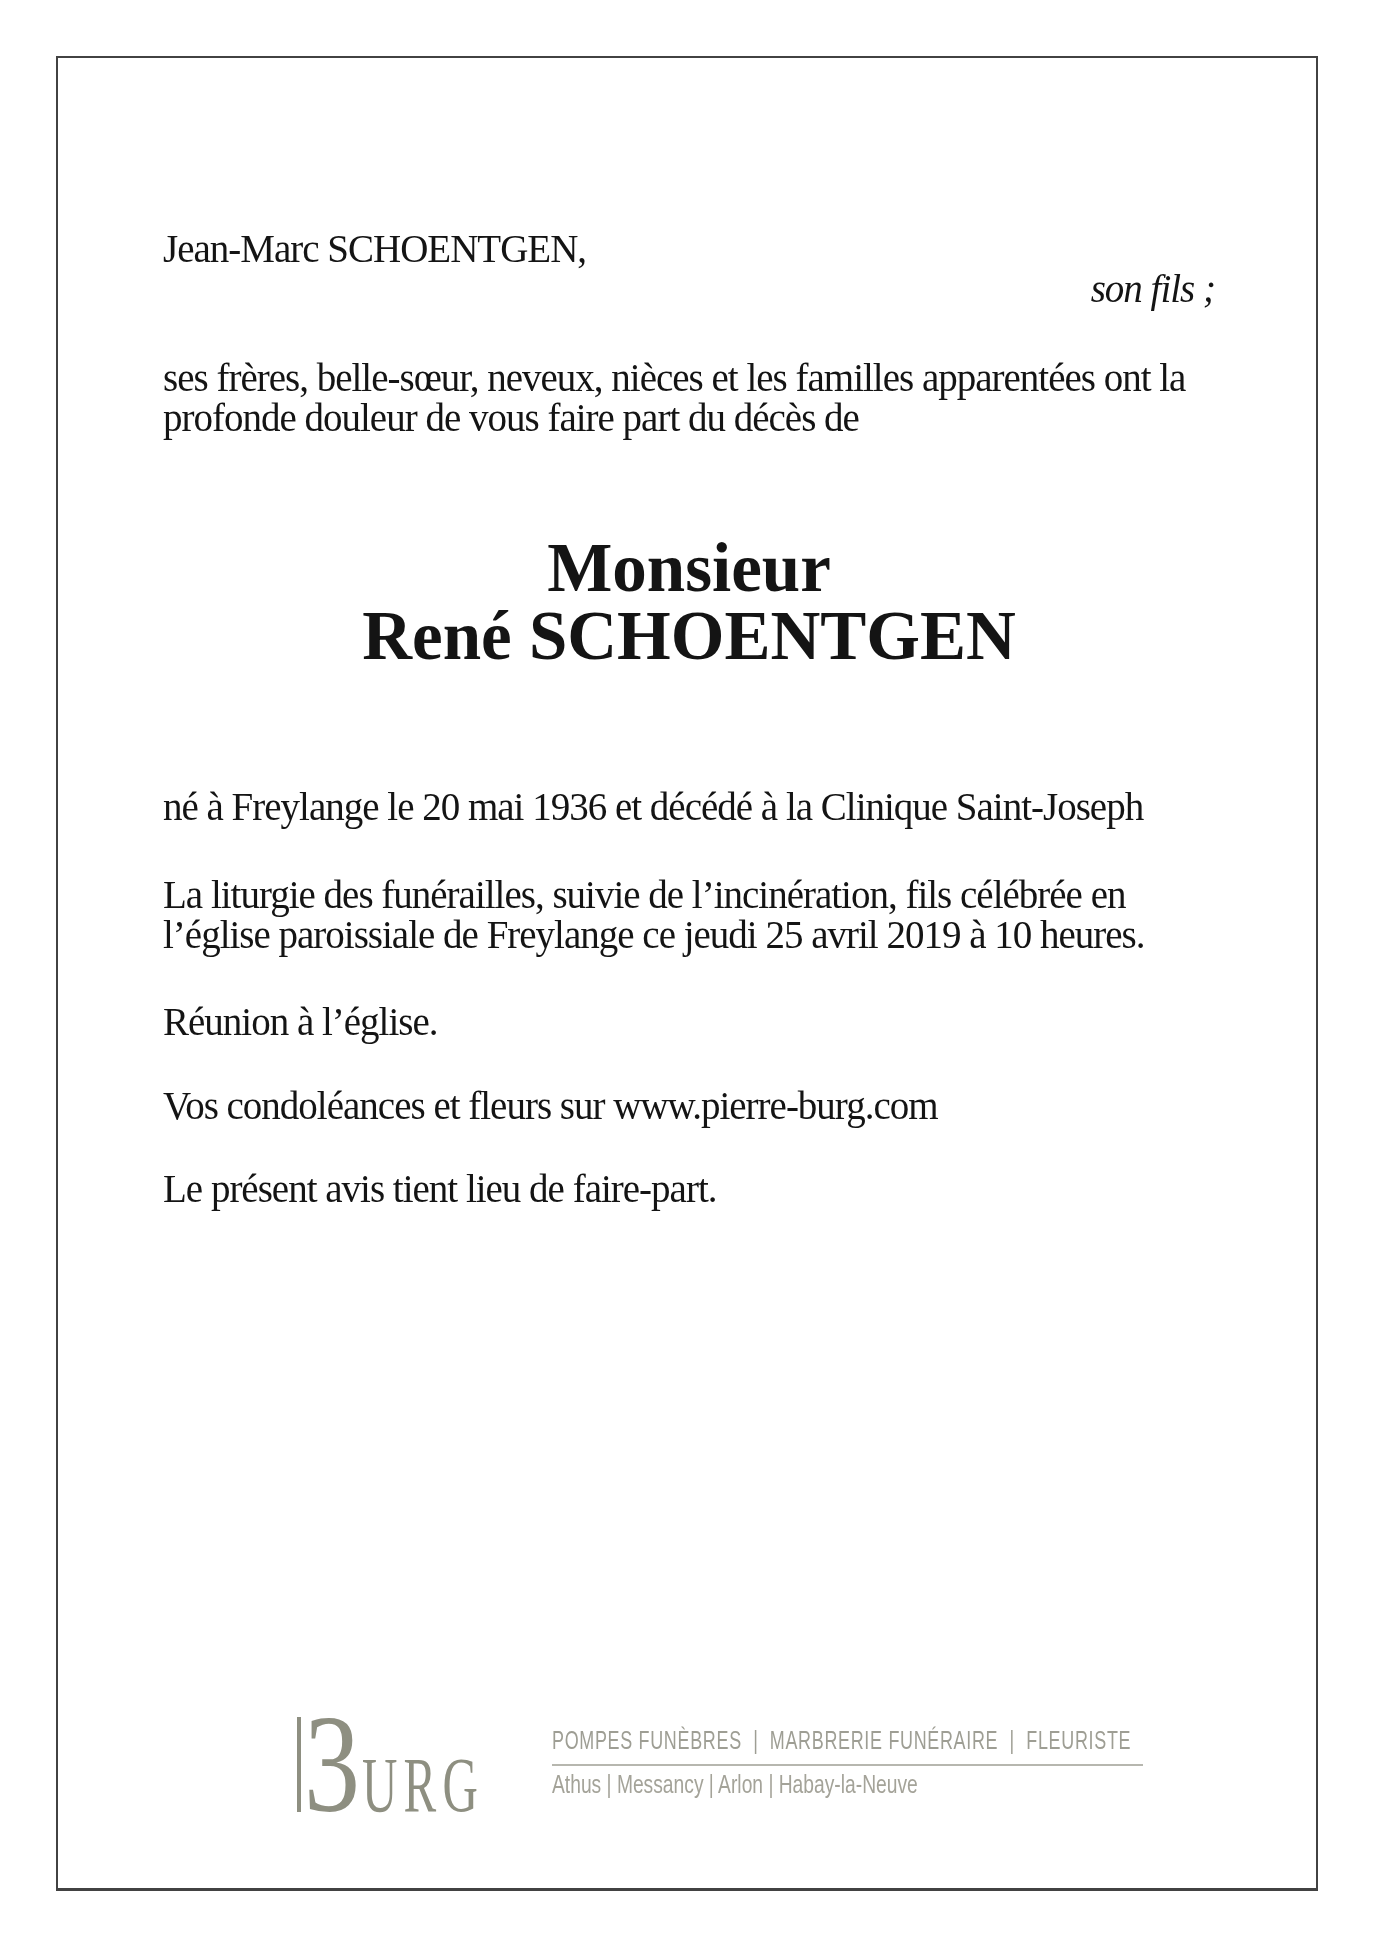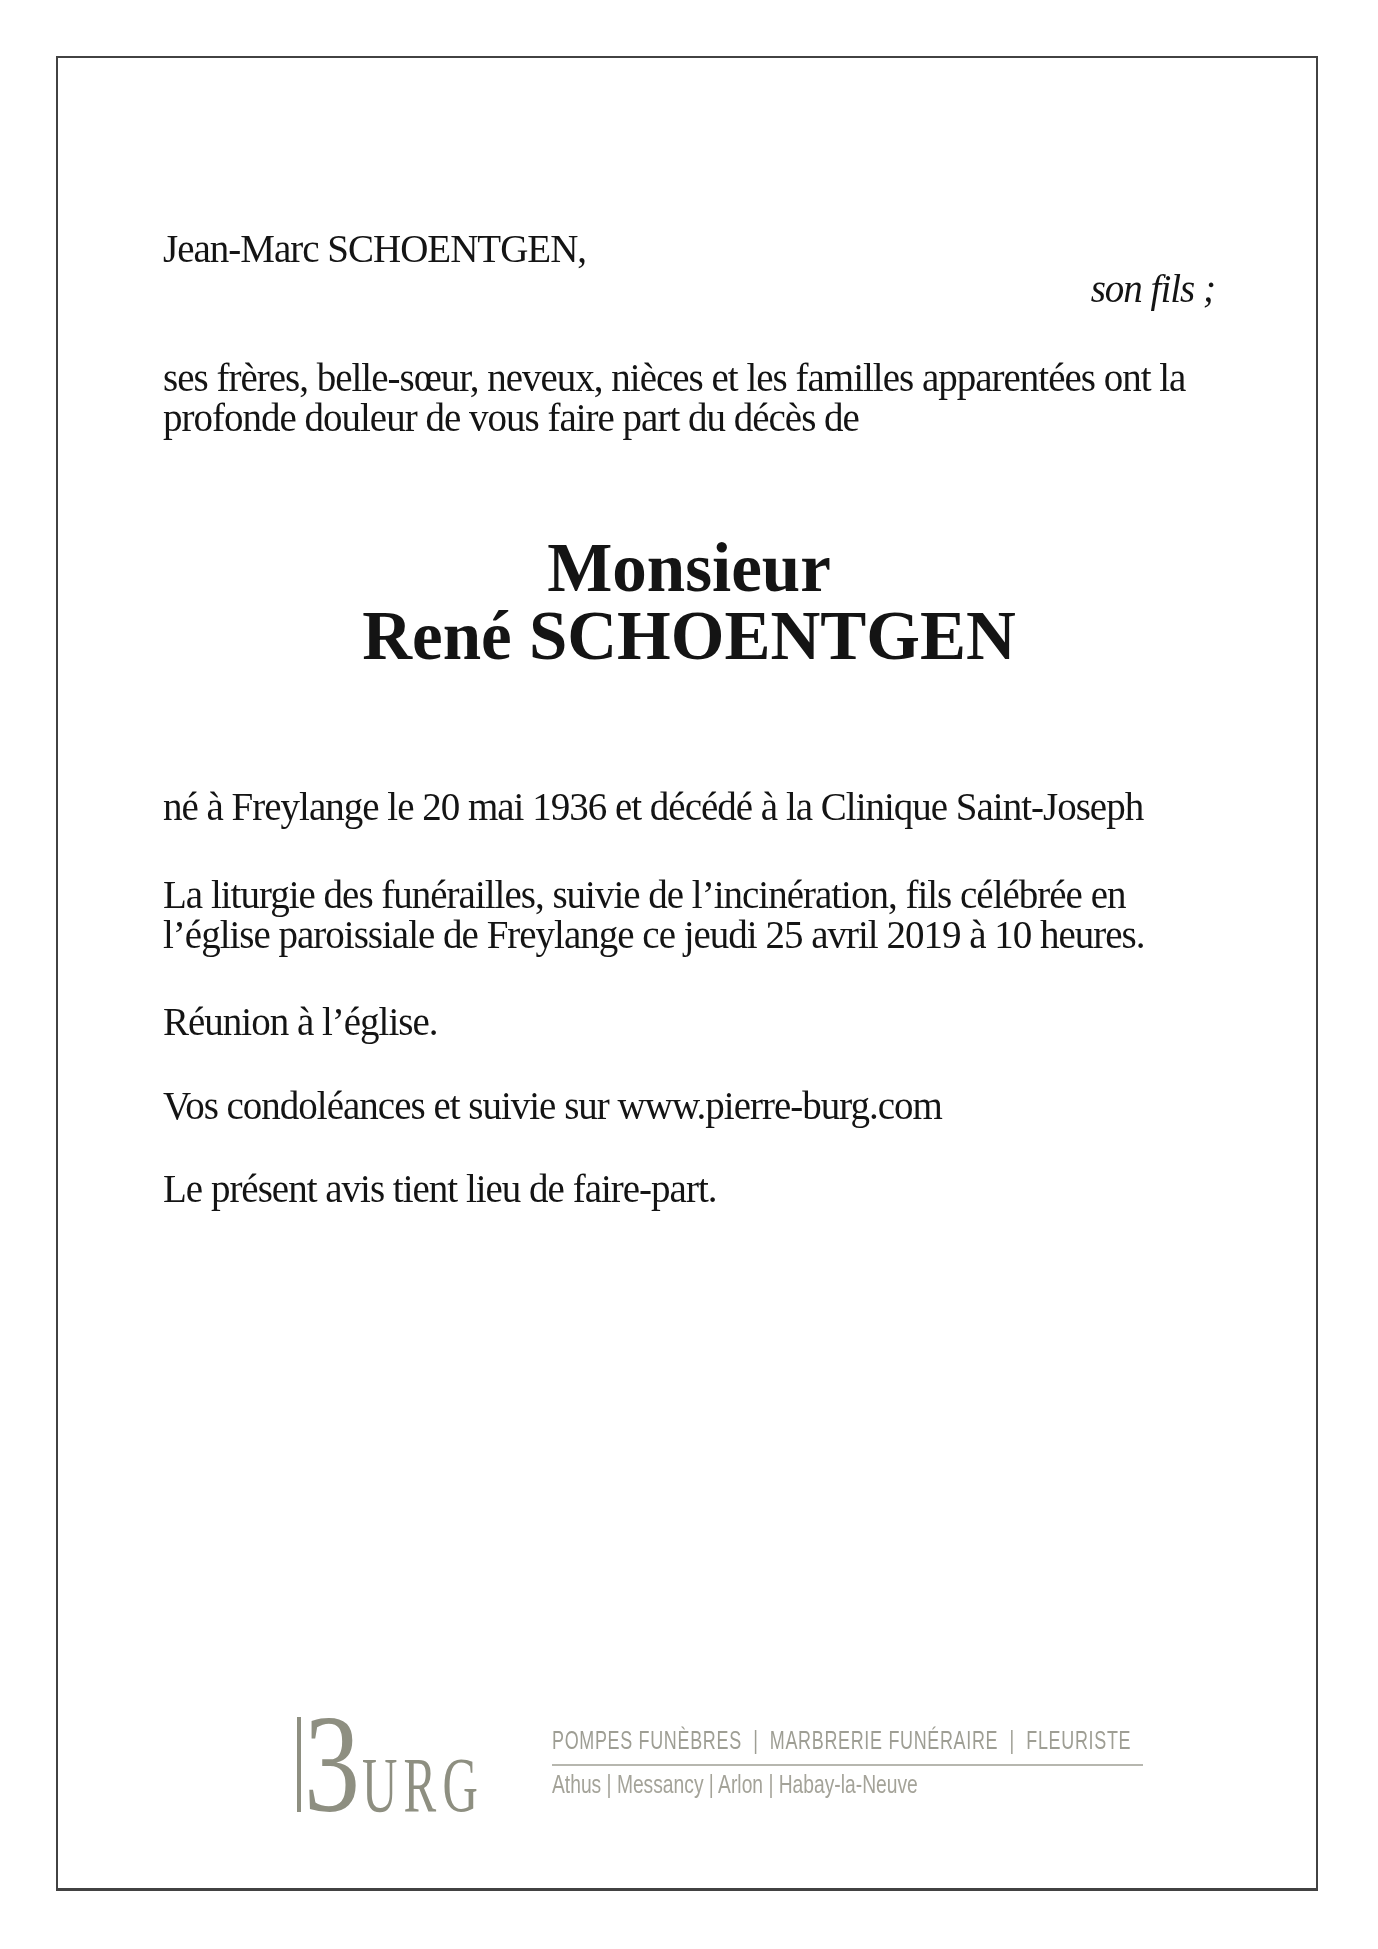--- a/index.html
+++ b/index.html
@@ -180,21 +180,21 @@
       <div class="bodyline">né à Freylange le 20 mai 1936 et décédé à la Clinique Saint-Joseph</div>
     </div>
 
     <div class="para para-funeral">
       <div class="bodyline">La liturgie des funérailles, suivie de l’incinération, fils célébrée en</div>
       <div class="bodyline">l’église paroissiale de Freylange ce jeudi 25 avril 2019 à 10 heures.</div>
     </div>
 
     <p class="meeting">Réunion à l’église.</p>
 
-    <p class="condolences">Vos condoléances et suivie sur www.pierre-burg.com</p>
+    <p class="condolences">Vos condoléances et fleurs sur www.pierre-burg.com</p>
 
     <p class="legal">Le présent avis tient lieu de faire-part.</p>
 
   </main>
 
   <div class="footer-logo" style="color:#8e8f81;">
     <span class="logo-bar" style="background:#8e8f81;"></span>
     <span class="logo-mark">3</span>
     <span class="logo-rest">URG</span>
   </div>

